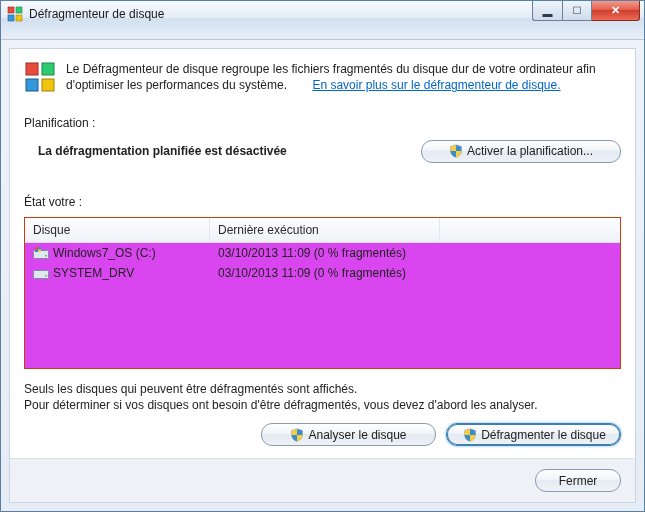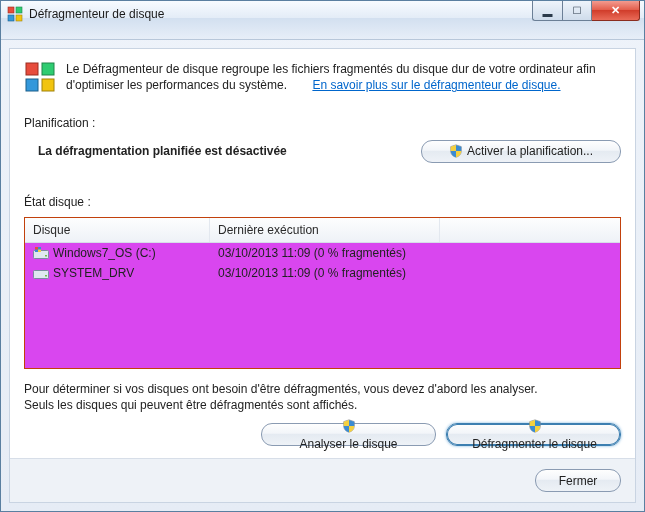--- a/index.html
+++ b/index.html
@@ -225,21 +225,21 @@
     line-height: 1.35;
   }
 
   
   .action-row {
     display: flex;
     justify-content: flex-end;
     gap: 10px;
     margin-top: 10px;
   }
-  .action-row .btn { width: 175px; flex-direction: column; }
+  .action-row .btn { width: 175px; }
 
   
   .footer {
     border-top: 1px solid #d7dee8;
     background: #eef2f7;
     margin: 12px -14px -10px -14px;
     padding: 10px 14px;
     display: flex;
     justify-content: flex-end;
   }
@@ -300,21 +300,21 @@
             <path d="M8 1 L14 3 V8 L8 8 Z" fill="#3b8bd1"></path>
             <path d="M8 1 L2 3 V8 L8 8 Z" fill="#f4d03f"></path>
             <path d="M8 8 L14 8 C14 12 11 14.5 8 15 Z" fill="#f4d03f"></path>
             <path d="M8 8 L2 8 C2 12 5 14.5 8 15 Z" fill="#3b8bd1"></path>
           </svg>
         </span>
         <span>Activer la planification...</span>
       </button>
     </div>
 
-    <div class="section-label" style="margin-top:32px;">État disque :</div>
+    <div class="section-label" style="margin-top:32px;">État votre :</div>
 
     <div class="table-wrap">
       <div class="thead">
         <div class="th c1">Disque</div>
         <div class="th c2">Dernière exécution</div>
         <div class="th c4"></div>
       </div>
       <div class="tbody">
         <div class="tr">
           <div class="td c1">
@@ -342,22 +342,22 @@
             </span>
             <span>SYSTEM_DRV</span>
           </div>
           <div class="td c2">03/10/2013 11:09 (0 % fragmentés)</div>
           <div class="td c3"></div>
         </div>
       </div>
     </div>
 
     <div class="hints">
+      <div>Seuls les disques qui peuvent être défragmentés sont affichés.</div>
       <div>Pour déterminer si vos disques ont besoin d'être défragmentés, vous devez d'abord les analyser.</div>
-      <div>Seuls les disques qui peuvent être défragmentés sont affichés.</div>
     </div>
 
     <div class="action-row">
       <button class="btn">
         <span class="shield">
           <svg viewBox="0 0 16 16" width="14" height="14">
             <path d="M8 1 L14 3 V8 C14 12 11 14.5 8 15 C5 14.5 2 12 2 8 V3 Z" fill="#fff" stroke="#555" stroke-width="0.6"></path>
             <path d="M8 1 L14 3 V8 L8 8 Z" fill="#3b8bd1"></path>
             <path d="M8 1 L2 3 V8 L8 8 Z" fill="#f4d03f"></path>
             <path d="M8 8 L14 8 C14 12 11 14.5 8 15 Z" fill="#f4d03f"></path>

